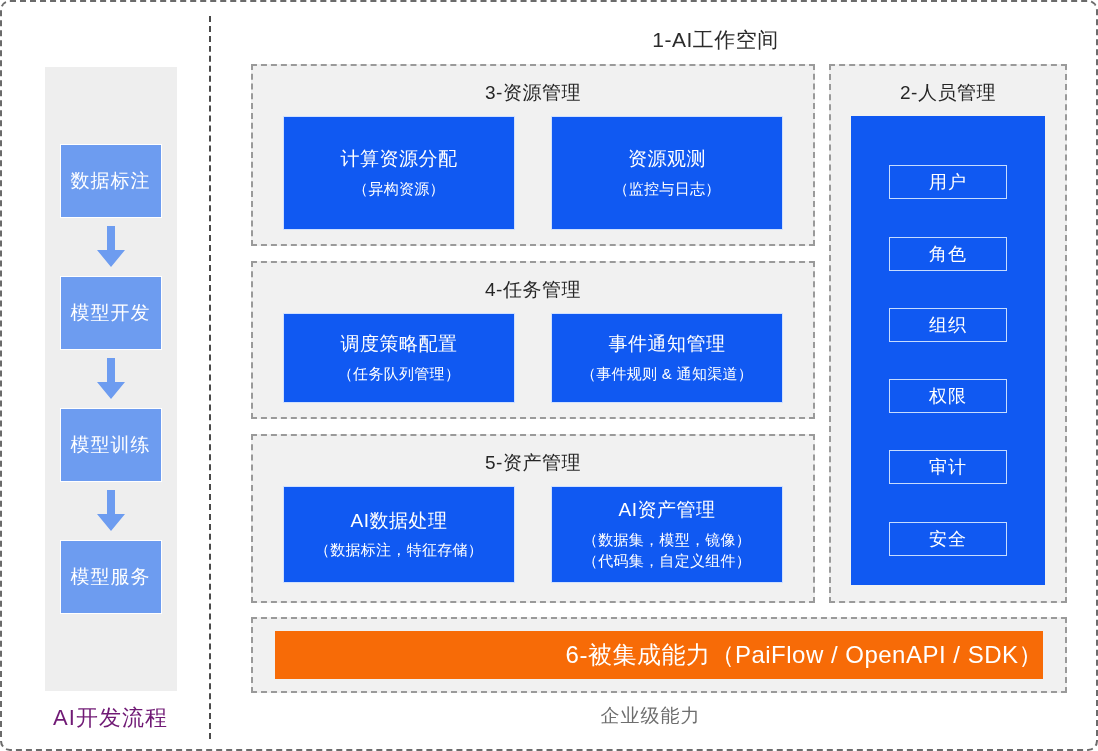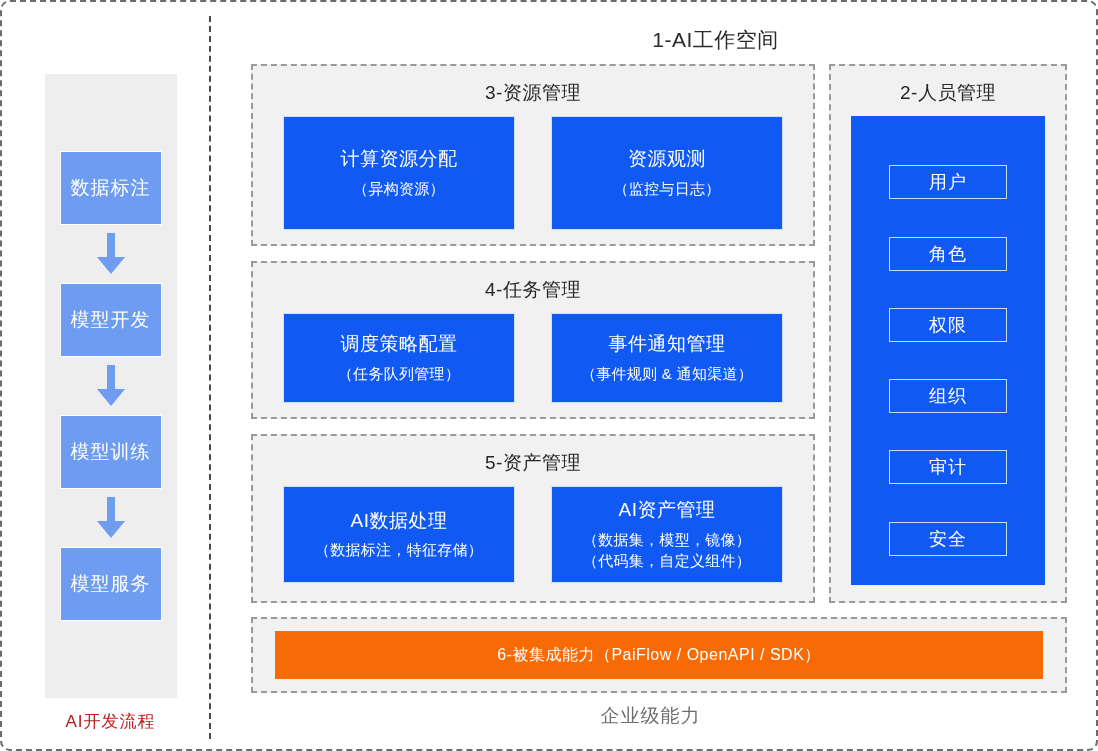--- a/index.html
+++ b/index.html
@@ -76,22 +76,22 @@
     height: 58px;
     display: flex;
     align-items: center;
     justify-content: center;
     flex: 0 0 auto;
   }
   .stage-arrow svg { display: block; }
 
   .pipeline-label {
     margin-top: 12px;
-    font-size: 17px;
-    color: #b91c1c;
+    font-size: 22px;
+    color: #701a75;
     letter-spacing: 1px;
   }
 
   
   .workspace {
     position: absolute;
     left: 215px;
     top: 14px;
     width: 867px;
     height: 723px;
@@ -230,23 +230,23 @@
     padding: 12px 22px;
     justify-content: center;
   }
 
   .orange-bar {
     width: 100%;
     height: 100%;
     background: #f76b07;
     display: flex;
     align-items: center;
-    justify-content: center;
+    justify-content: flex-end;
     color: #ffffff;
-    font-size: 16px;
+    font-size: 24px;
     letter-spacing: 0.5px;
   }
 
   .ws-footer-label {
     height: 46px;
     display: flex;
     align-items: center;
     justify-content: center;
     font-size: 19px;
     color: #6e6e6e;
@@ -357,24 +357,24 @@
       <div class="panel panel-people">
         <div class="panel-title">2-人员管理</div>
         <div class="people-box">
           <div class="people-item">
             <span>用户</span>
           </div>
           <div class="people-item">
             <span>角色</span>
           </div>
           <div class="people-item">
+            <span>组织</span>
+          </div>
+          <div class="people-item">
             <span>权限</span>
-          </div>
-          <div class="people-item">
-            <span>组织</span>
           </div>
           <div class="people-item">
             <span>审计</span>
           </div>
           <div class="people-item">
             <span>安全</span>
           </div>
         </div>
       </div>
 

